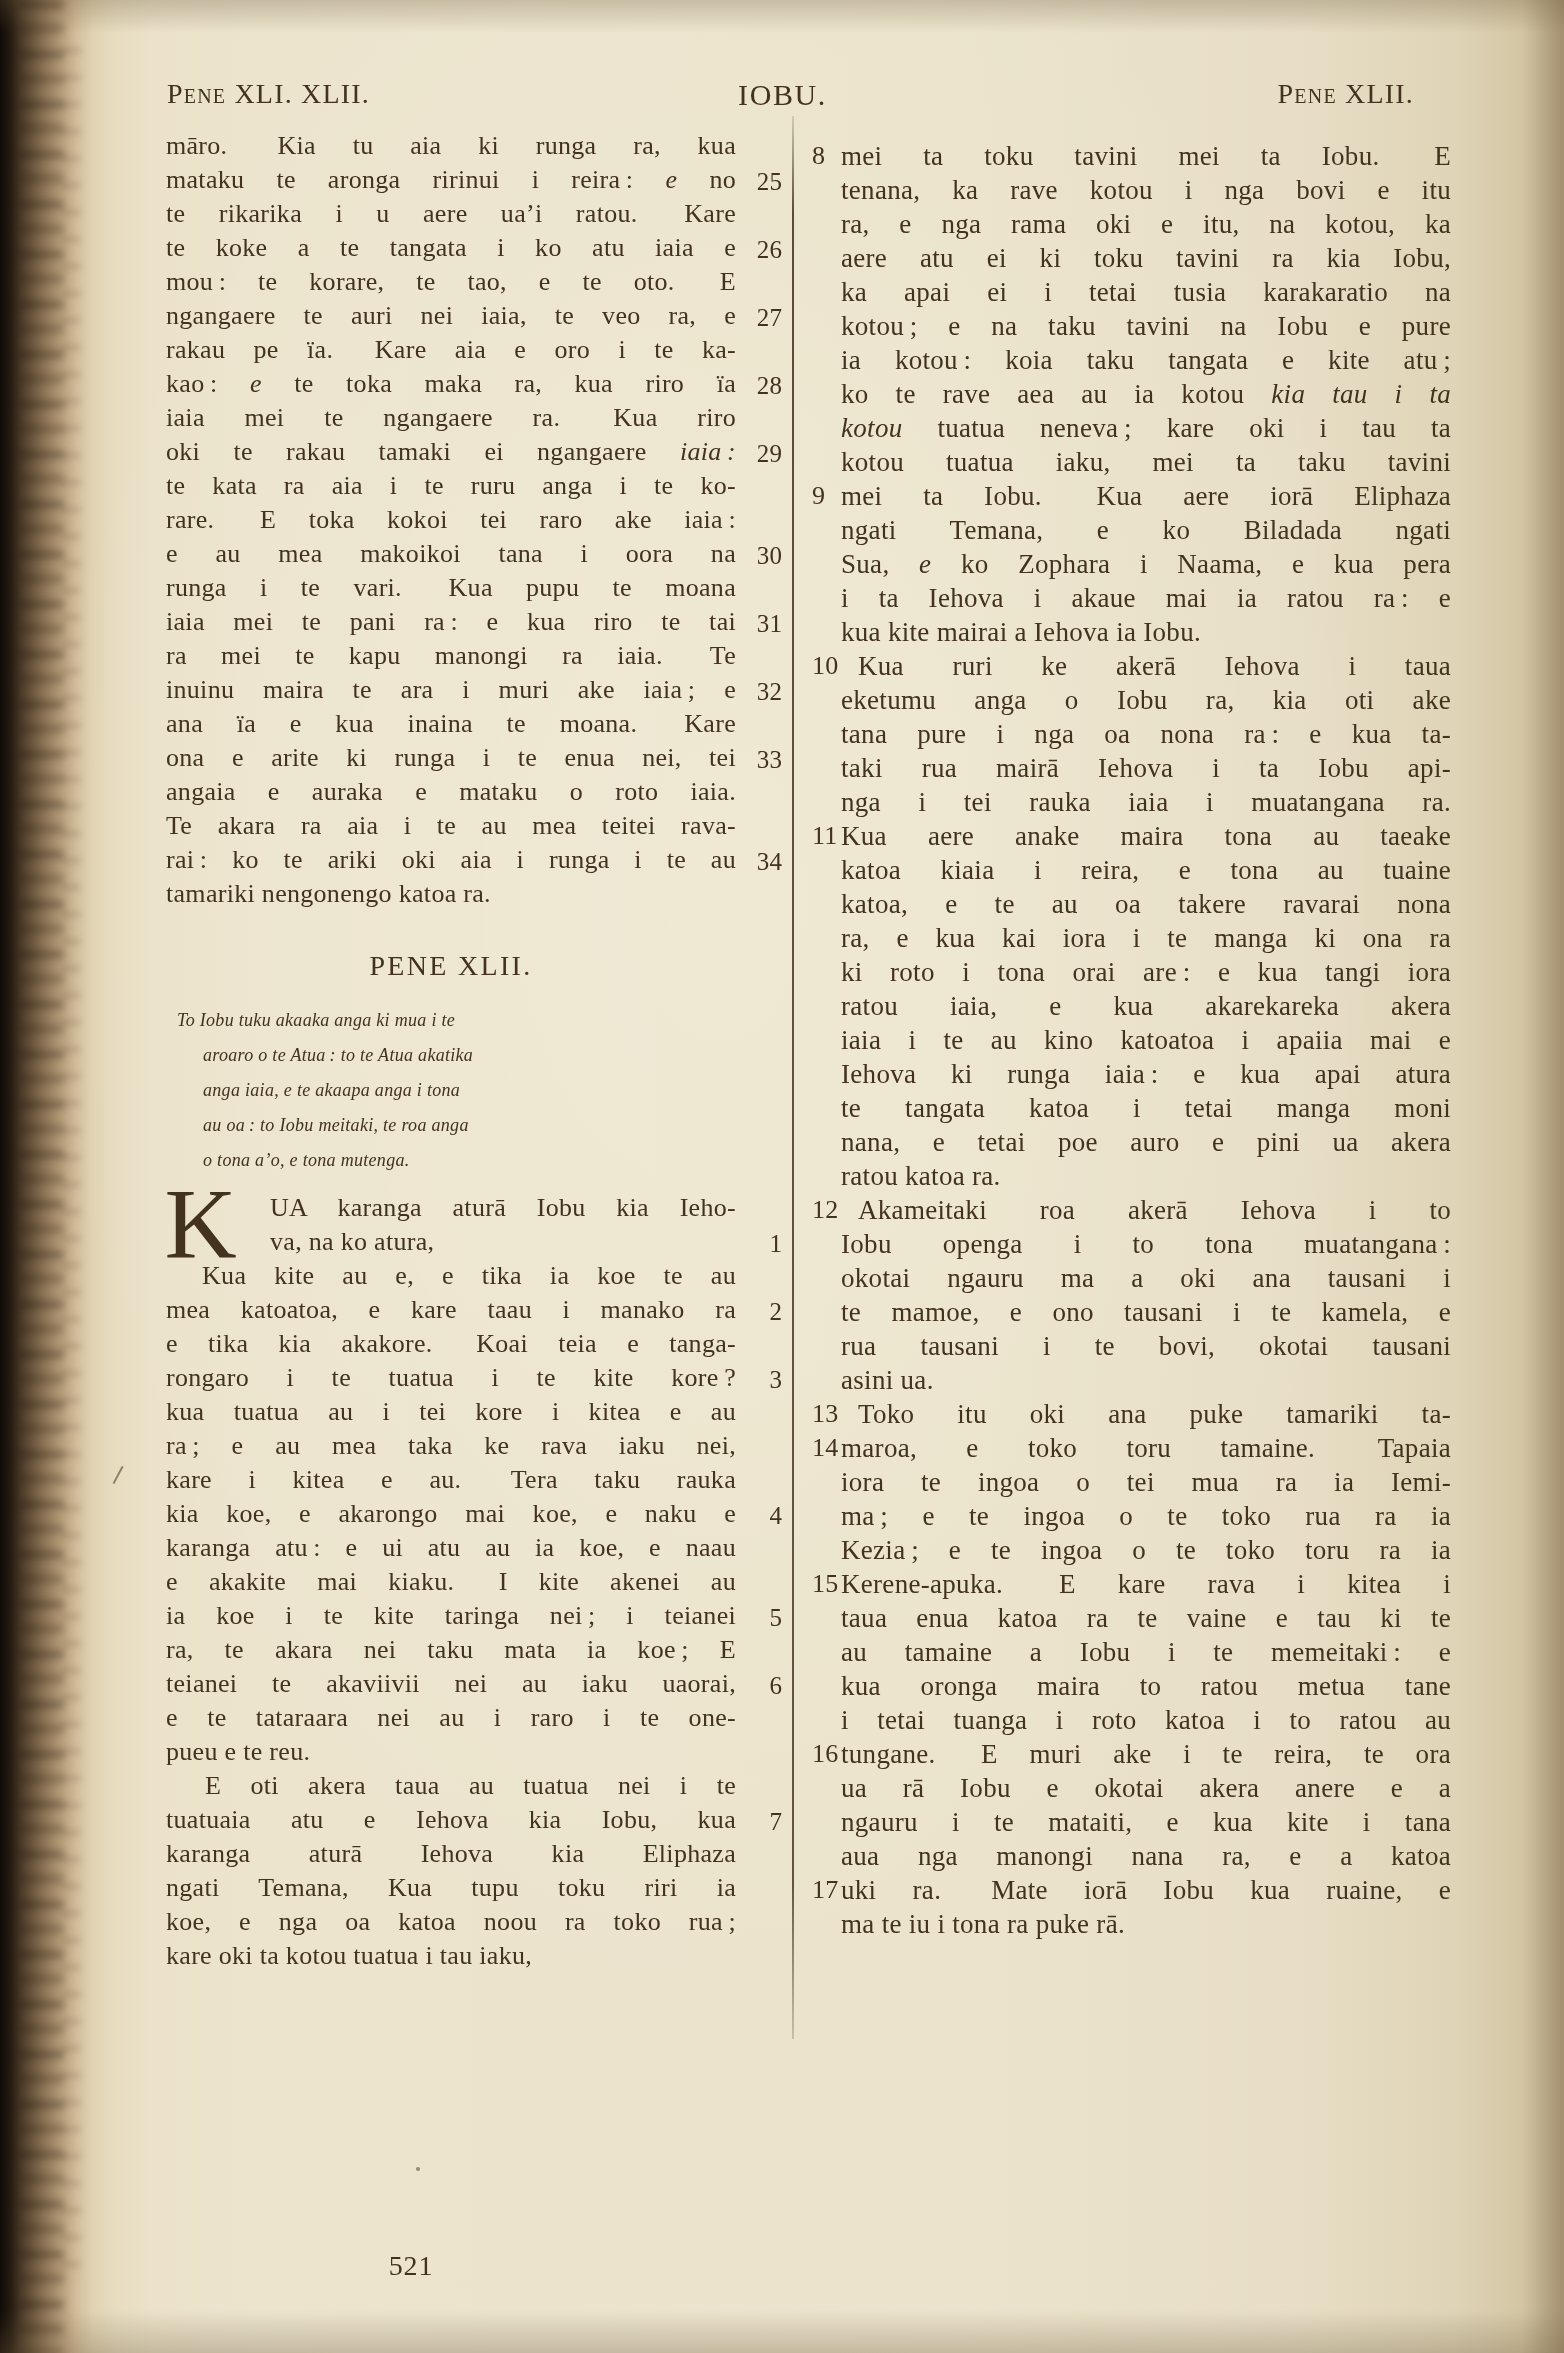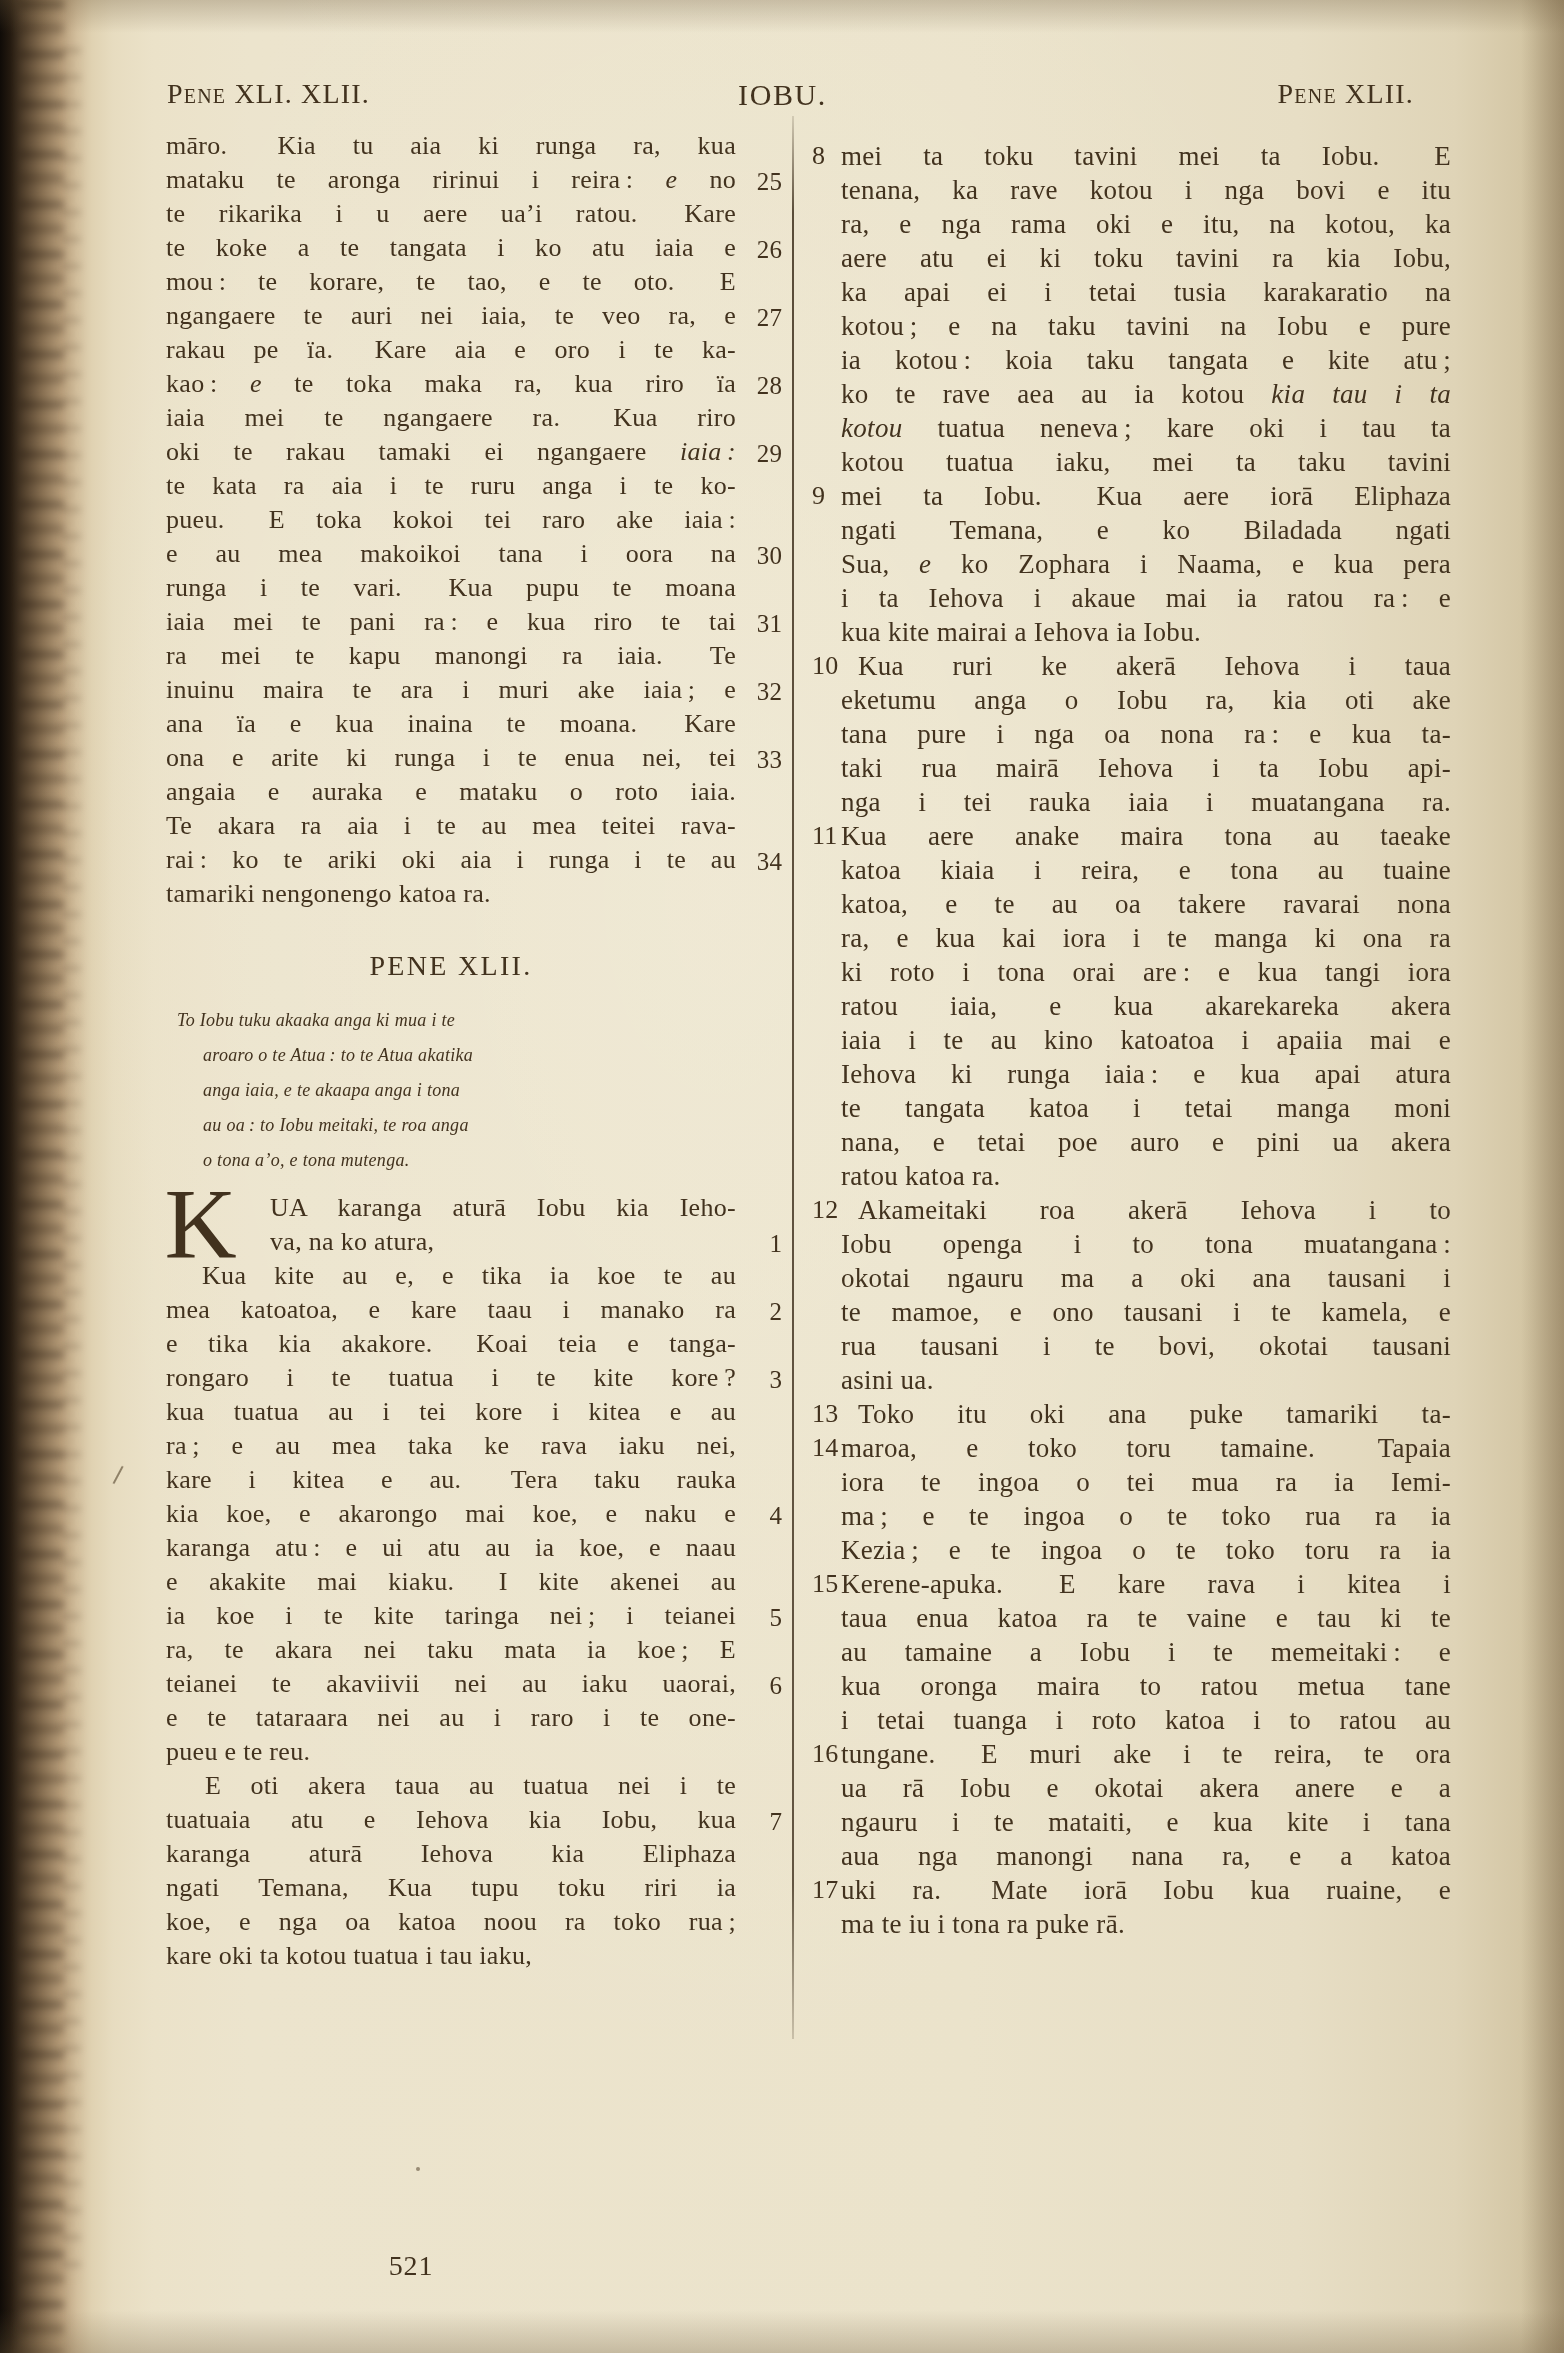--- a/index.html
+++ b/index.html
@@ -108,21 +108,21 @@
         <span class="t j">iaia mei te ngangaere ra.  Kua riro</span>
         <span class="vnum">29</span>
       </div>
       <div class="line">
         <span class="t j">oki te rakau tamaki ei ngangaere <i>iaia :</i></span>
       </div>
       <div class="line">
         <span class="t j">te kata ra aia i te ruru anga i te ko-</span>
       </div>
       <div class="line">
-        <span class="t j">pueu.  E toka kokoi tei raro ake iaia :</span>
+        <span class="t j">rare.  E toka kokoi tei raro ake iaia :</span>
         <span class="vnum">30</span>
       </div>
       <div class="line">
         <span class="t j">e au mea makoikoi tana i oora na</span>
       </div>
       <div class="line">
         <span class="t j">runga i te vari.  Kua pupu te moana</span>
         <span class="vnum">31</span>
       </div>
       <div class="line">

